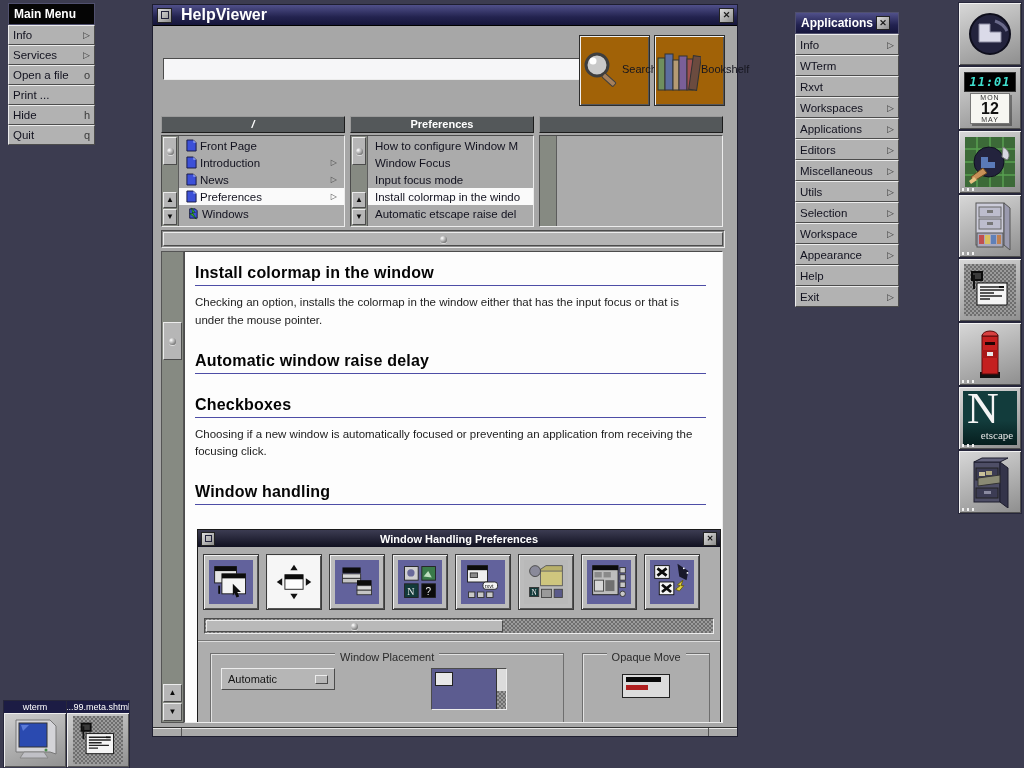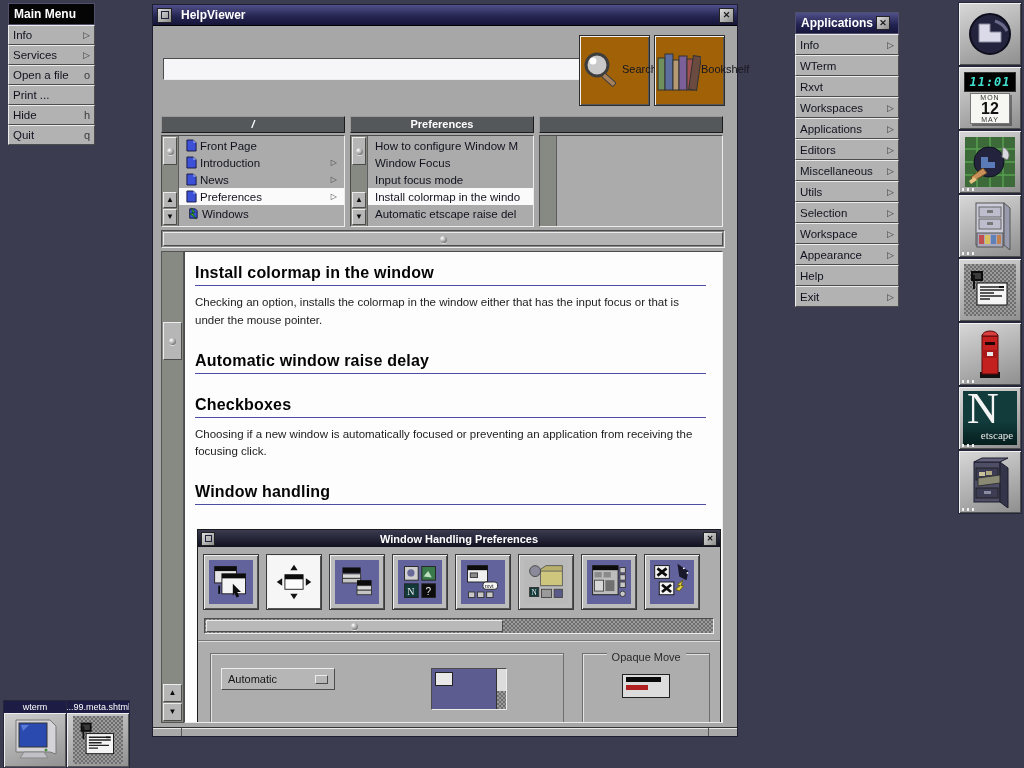--- a/index.html
+++ b/index.html
@@ -33,21 +33,21 @@
   .wm-mini{width:13px;height:13px;margin:0 4px;
     background:linear-gradient(135deg,#dedede,#8d8d8d);border:1px solid #222;
     display:flex;align-items:center;justify-content:center;}
   .wm-mini span{width:6px;height:6px;border:1.5px solid #20203a;display:block;}
   
   #helpviewer{left:152px;top:4px;width:586px;height:733px;background:#a7a7a7;
     border:1px solid #1e1e30;box-sizing:border-box;}
   .hv-titlebar{position:absolute;left:0;top:0;right:0;height:20px;
     background:linear-gradient(180deg,#50508a,#23234f 60%,#15153a);
     display:flex;align-items:center;border-bottom:1px solid #000;}
-  .hv-title{color:#fff;font-size:12px;font-weight:bold;margin-left:5px;}
+  .hv-title{color:#fff;font-size:16px;font-weight:bold;margin-left:5px;}
   .resizebar{position:absolute;left:0;right:0;bottom:0;height:8px;background:#a9a9a9;
     border-top:1px solid #333;box-shadow:inset 0 1px 0 #e8e8e8;}
   .resizebar i{position:absolute;top:0;bottom:0;width:1px;background:#555;}
   .resizebar i.l{left:28px;} .resizebar i.r{right:28px;}
   
   #hv-search{left:10px;top:53px;width:409px;height:20px;background:#f6f6f8;
     border:1px solid;border-color:#4c4c4c #ececec #ececec #4c4c4c;
     font-size:12px;padding:0 4px;outline:none;box-sizing:content-box;}
   .big-btn{width:69px;height:69px;top:30px;background:#a16207;
     display:flex;align-items:center;cursor:pointer;
@@ -472,20 +472,21 @@
               </div>
             </div>
         </div>
         <div class="ew-hscroll checker">
           <div class="thumb">
               <span class="dimple"></span>
             </div>
         </div>
         <div class="ew-bottom">
           <div class="groupbox" id="gb-placement">
+            <div class="legend"><span>Window Placement</span></div>
             <div style="display:flex;align-items:flex-start;">
               <div class="popup-btn">
                 <span>Automatic</span>
                 <span class="pg"></span>
               </div>
               <div class="placement-preview">
                 <div class="mini"></div>
                 <div class="vsb">
                     <div class="t"></div>
                     <div class="b checker"></div>

